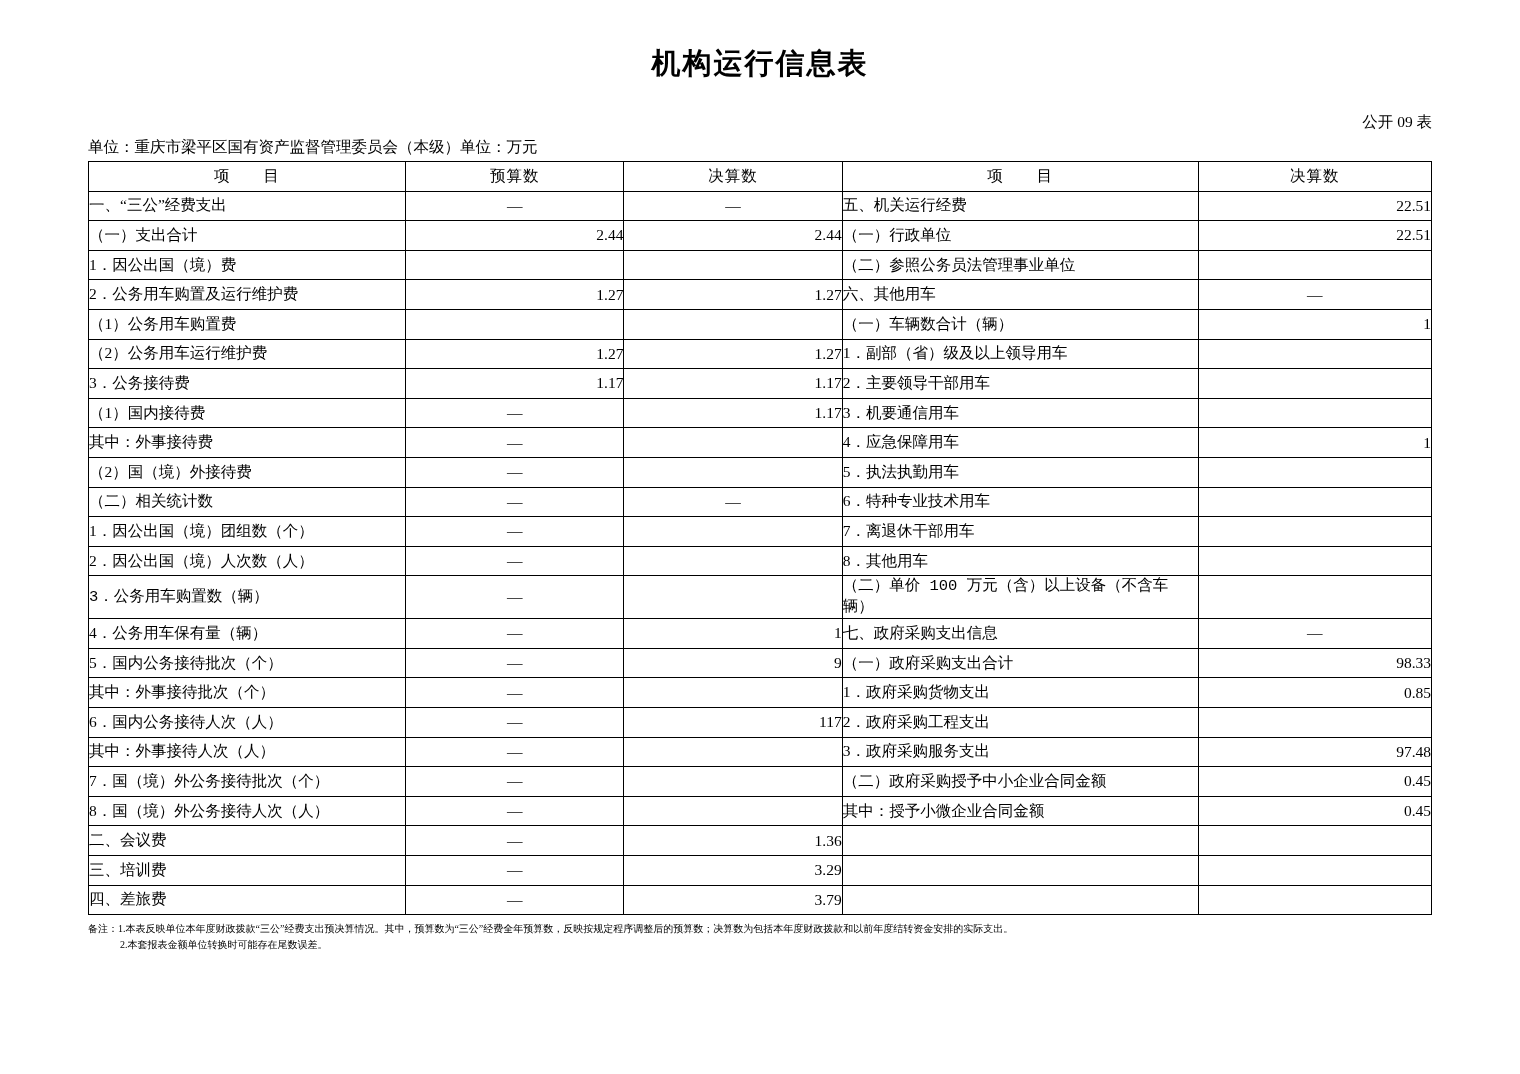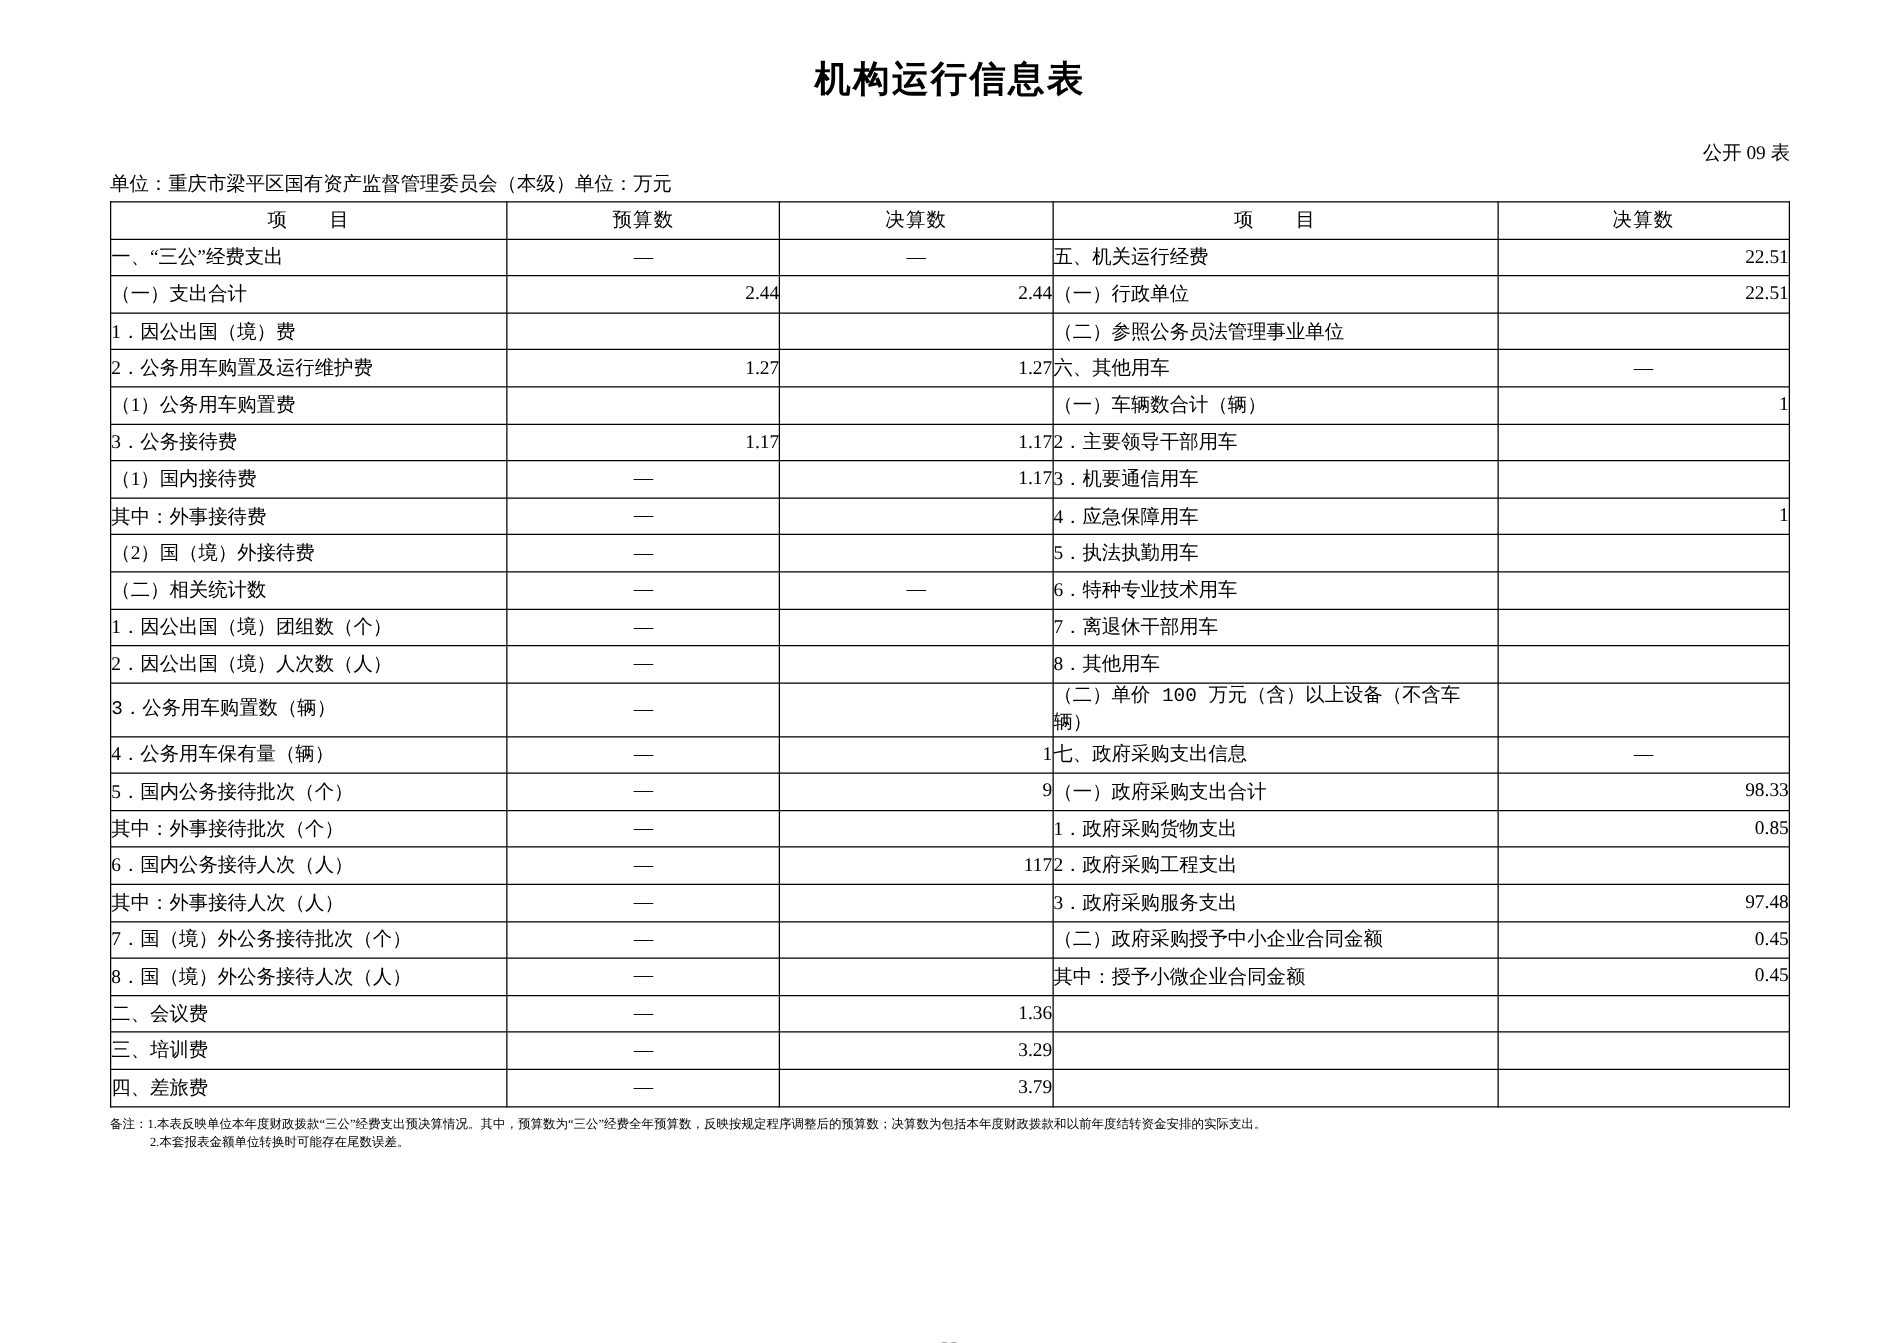--- a/index.html
+++ b/index.html
@@ -157,20 +157,27 @@
           <td class="ctr">—</td>
         </tr>
         <tr>
           <td class="lbl i2">（1）公务用车购置费</td>
           <td class="num"></td>
           <td class="num"></td>
           <td class="lbl i1">（一）车辆数合计（辆）</td>
           <td class="num">1</td>
         </tr>
         <tr>
+          <td class="lbl i2">（2）公务用车运行维护费</td>
+          <td class="num">1.27</td>
+          <td class="num">1.27</td>
+          <td class="lbl i2">1．副部（省）级及以上领导用车</td>
+          <td class="num"></td>
+        </tr>
+        <tr>
           <td class="lbl i2">3．公务接待费</td>
           <td class="num">1.17</td>
           <td class="num">1.17</td>
           <td class="lbl i2">2．主要领导干部用车</td>
           <td class="num"></td>
         </tr>
         <tr>
           <td class="lbl i2">（1）国内接待费</td>
           <td class="ctr">—</td>
           <td class="num">1.17</td>

